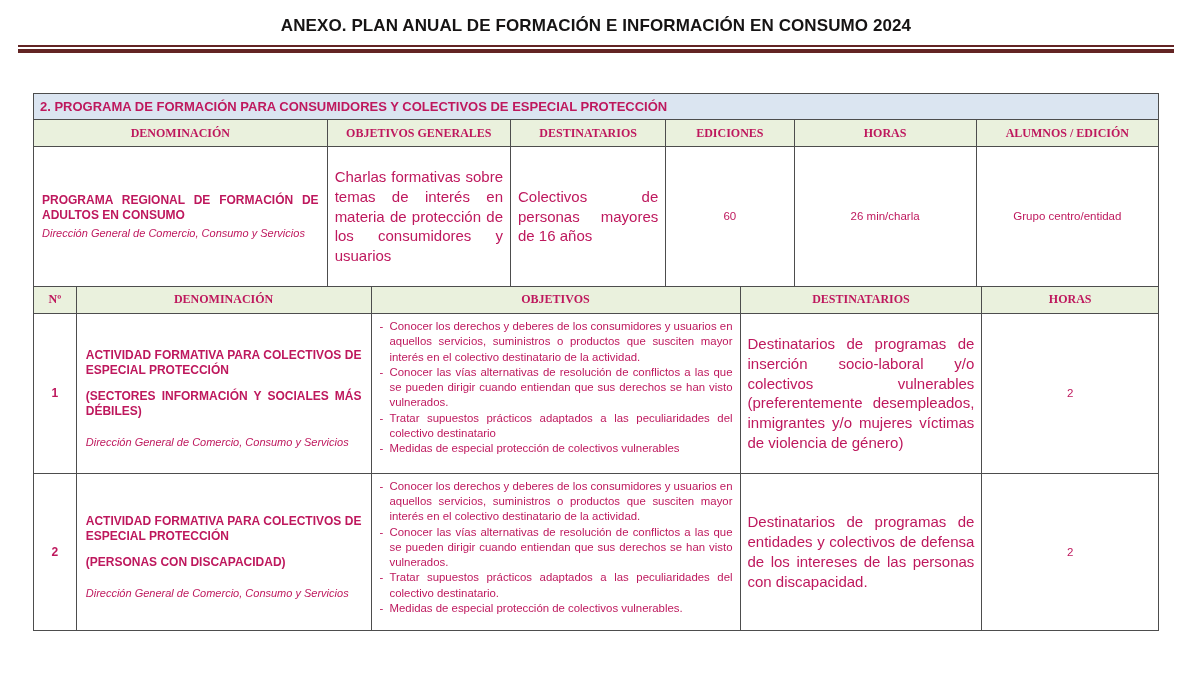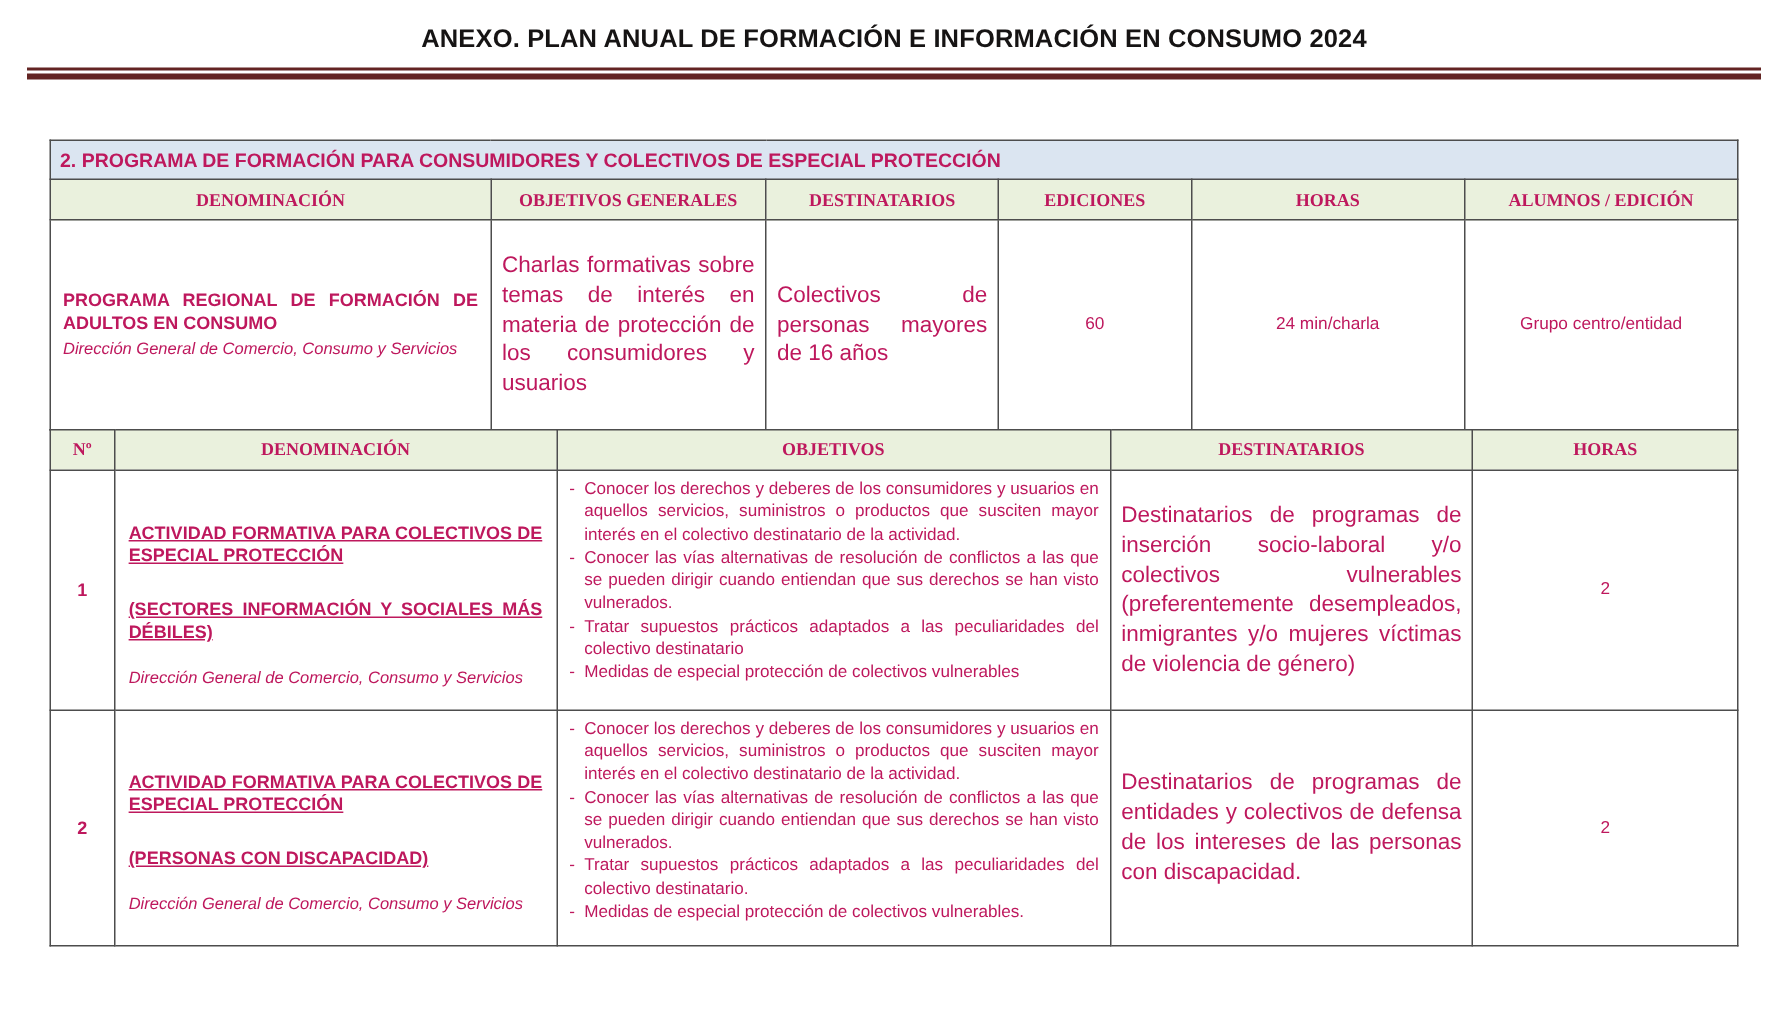--- a/index.html
+++ b/index.html
@@ -94,21 +94,21 @@
   }
   
   .t2-row1 td{ height:151px; }
   .t2-row2 td{ height:157px; }
   .cell-num{
     text-align:center;
     font-weight:bold;
     font-size:12px;
   }
   .cell-denom2{ padding:6px 9px; }
-  .cell-denom2 .denom-title{ margin-top:21px;text-decoration:underline; }
+  .cell-denom2 .denom-title{ margin-top:11px; }
   .cell-denom2 .denom-org{ margin-top:17px; }
   .cell-obj{
     vertical-align:top;
     padding:5px 7px 4px 7px;
     margin-left:36px;
   }
   .obj-item{
     position:relative;
     padding-left:11px;
     font-size:11.4px;
@@ -152,21 +152,21 @@
       <th>ALUMNOS / EDICIÓN</th>
     </tr>
     <tr class="t1-row">
       <td class="cell-denom">
         <div class="denom-title">PROGRAMA REGIONAL DE FORMACIÓN DE ADULTOS EN CONSUMO</div>
         <div class="denom-org">Dirección General de Comercio, Consumo y Servicios</div>
       </td>
       <td class="cell-just">Charlas formativas sobre temas de interés en materia de protección de los consumidores y usuarios</td>
       <td class="cell-just">Colectivos de personas mayores de 16 años</td>
       <td class="cell-center">60</td>
-      <td class="cell-center">24 min/charla</td>
+      <td class="cell-center">26 min/charla</td>
       <td class="cell-center">Grupo centro/entidad</td>
     </tr>
   </tbody>
     </table>
 
   <table>
     <colgroup>
       <col style="width:3.8%">
         <col style="width:26.2%">
         <col style="width:32.8%">

